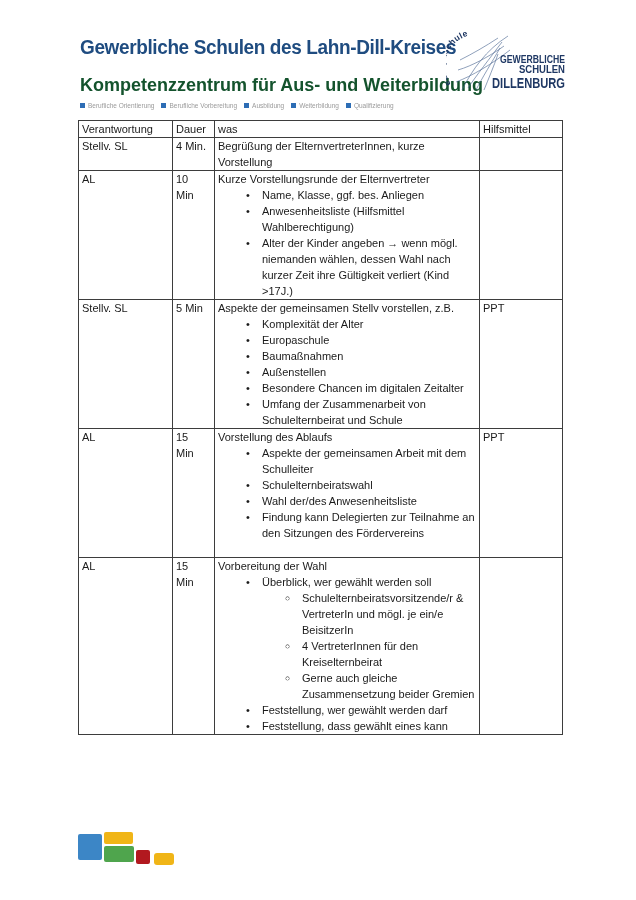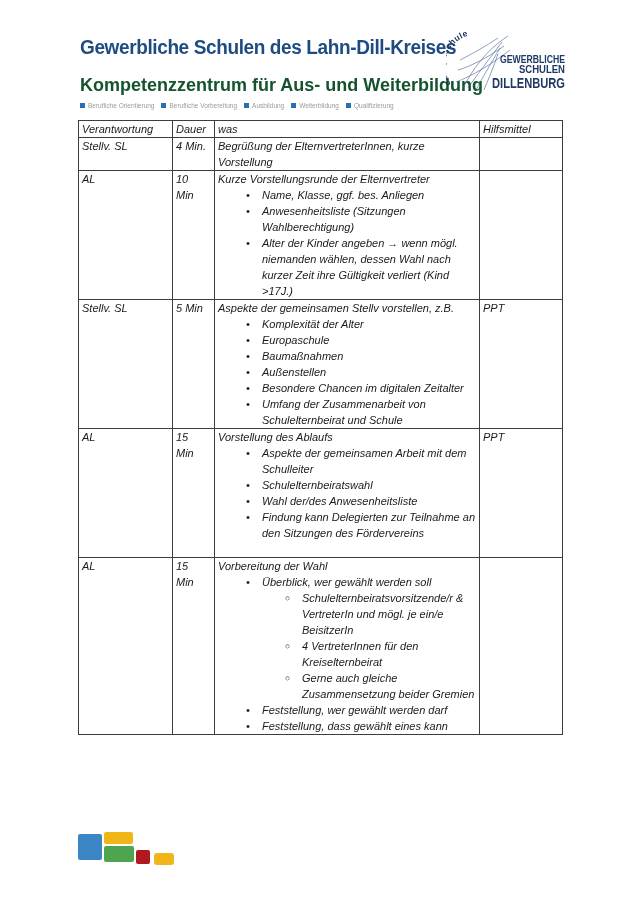--- a/index.html
+++ b/index.html
@@ -16,21 +16,21 @@
   .tag-square{width:5px;height:5px;background:#2D6DB5;display:inline-block;}
   .tag-label{font-size:6.5px;color:#9a9a9a;}
 
   .logo{position:absolute;left:446px;top:30px;width:124px;height:66px;}
 
   
   .doc-table{position:absolute;left:78px;top:120px;width:484px;
              border-collapse:collapse;table-layout:fixed;}
   .doc-table th,.doc-table td{border:1px solid #3d3d3d;vertical-align:top;
              font-size:11px;line-height:16px;font-weight:normal;text-align:left;
-             padding:0 3px;overflow:hidden;font-style:italic;}
+             padding:0 3px;overflow:hidden;}
   .cell-dauer{white-space:pre-line;}
   .bullet{display:flex;}
   .bullet .marker{flex:none;}
   .bullet.l1{padding-left:28px;}
   .bullet.l1 .marker{width:16px;font-size:11px;}
   .bullet.l2{padding-left:67px;}
   .bullet.l2 .marker{width:17px;font-size:8.5px;line-height:16px;}
   .spacer{height:16px;}
 
   
@@ -127,21 +127,21 @@
       <td class="cell-dauer">10
 Min</td>
       <td class="cell-was">
             <div>Kurze Vorstellungsrunde der Elternvertreter</div>
             <div class="bullet l1">
               <span class="marker">•</span>
               <span>Name, Klasse, ggf. bes. Anliegen</span>
             </div>
             <div class="bullet l1">
               <span class="marker">•</span>
-              <span>Anwesenheitsliste (Sitzungen Wahlberechtigung)</span>
+              <span>Anwesenheitsliste (Hilfsmittel Wahlberechtigung)</span>
             </div>
             <div class="bullet l1">
               <span class="marker">•</span>
               <span>Alter der Kinder angeben → wenn mögl. niemanden wählen, dessen Wahl nach kurzer Zeit ihre Gültigkeit verliert (Kind &gt;17J.)</span>
             </div>
           </td>
       <td class="cell-hilfsmittel"></td>
     </tr>
 
     <tr>

